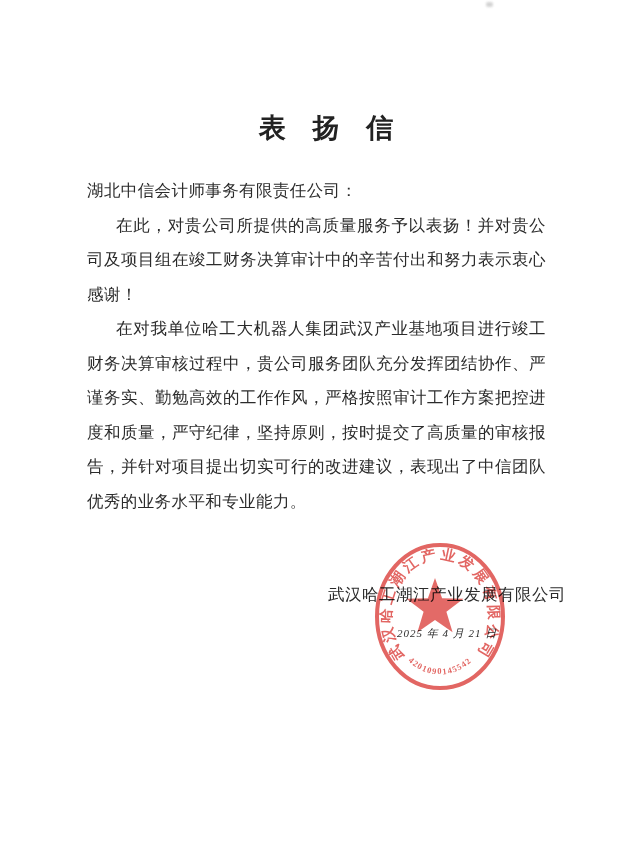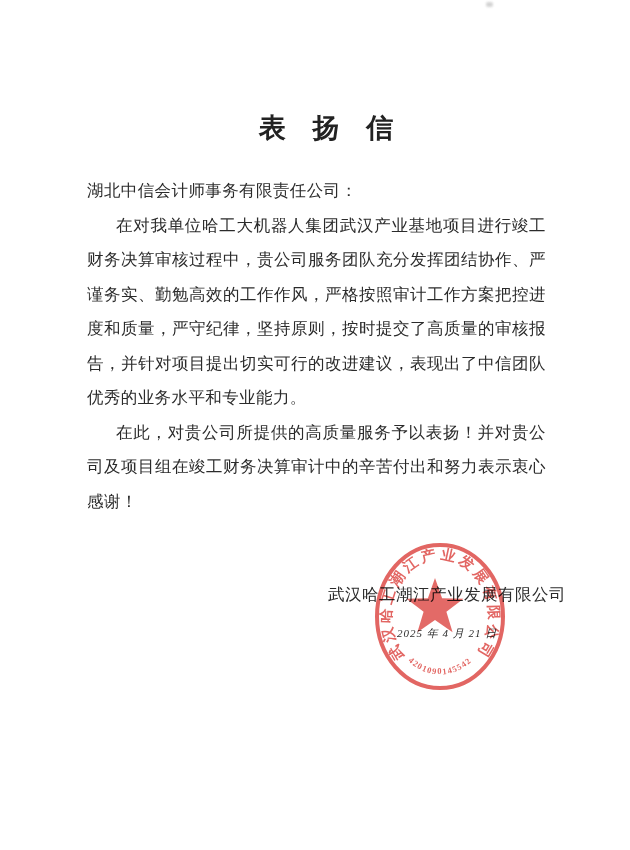--- a/index.html
+++ b/index.html
@@ -96,22 +96,22 @@
 <body>
 
 <div class="page">
 
   <div class="scan-speck"></div>
 
   <h1 class="title">表 扬 信</h1>
 
   <div class="body-text">
     <p class="salutation">湖北中信会计师事务有限责任公司：</p>
+    <p class="para">在此，对贵公司所提供的高质量服务予以表扬！并对贵公司及项目组在竣工财务决算审计中的辛苦付出和努力表示衷心感谢！</p>
     <p class="para">在对我单位哈工大机器人集团武汉产业基地项目进行竣工财务决算审核过程中，贵公司服务团队充分发挥团结协作、严谨务实、勤勉高效的工作作风，严格按照审计工作方案把控进度和质量，严守纪律，坚持原则，按时提交了高质量的审核报告，并针对项目提出切实可行的改进建议，表现出了中信团队优秀的业务水平和专业能力。</p>
-    <p class="para">在此，对贵公司所提供的高质量服务予以表扬！并对贵公司及项目组在竣工财务决算审计中的辛苦付出和努力表示衷心感谢！</p>
   </div>
 
   <div class="signature">
     <div class="company">武汉哈工潮江产业发展有限公司</div>
     <div class="date">2025 年 4 月 21 日</div>
   </div>
 
   <svg class="seal" viewBox="0 0 164 180" xmlns="http://www.w3.org/2000/svg">
     <defs>
       <path id="sealRingTextPath" d="M 47.4 128.8 A 49 57 0 1 1 116.6 128.8" fill="none"></path>

